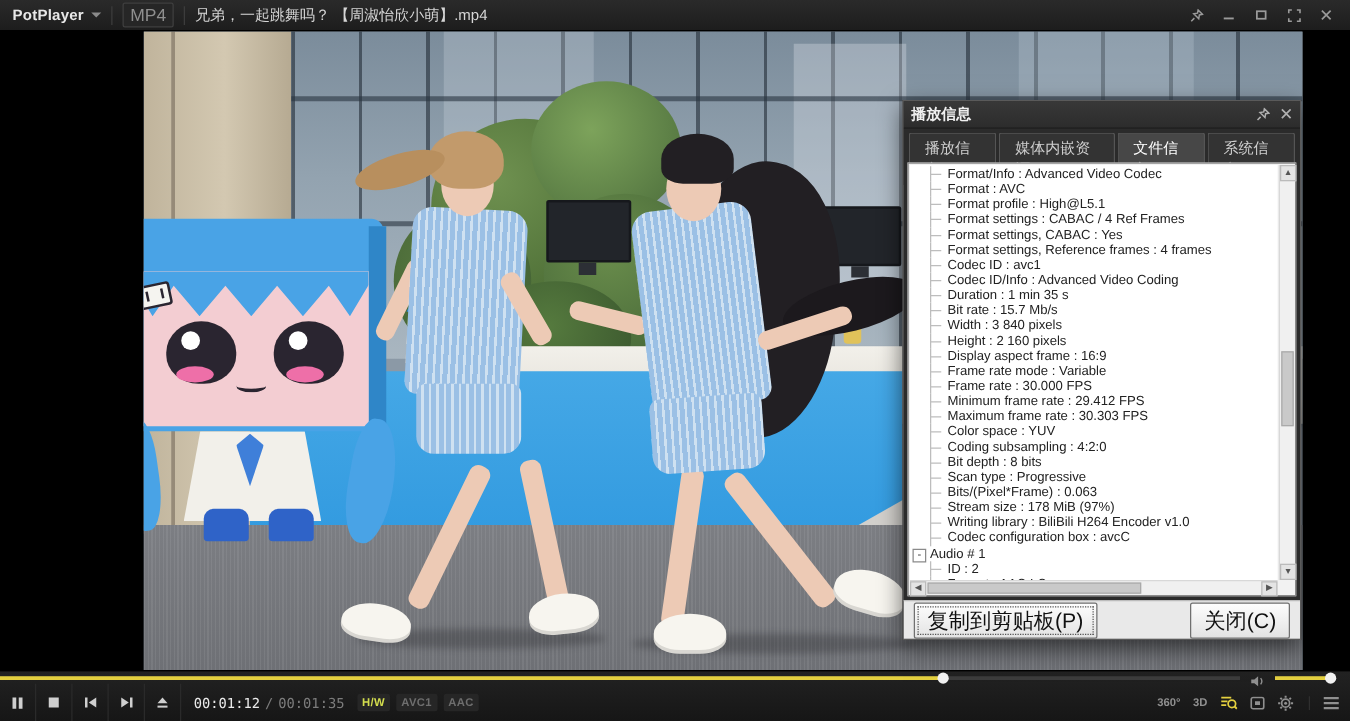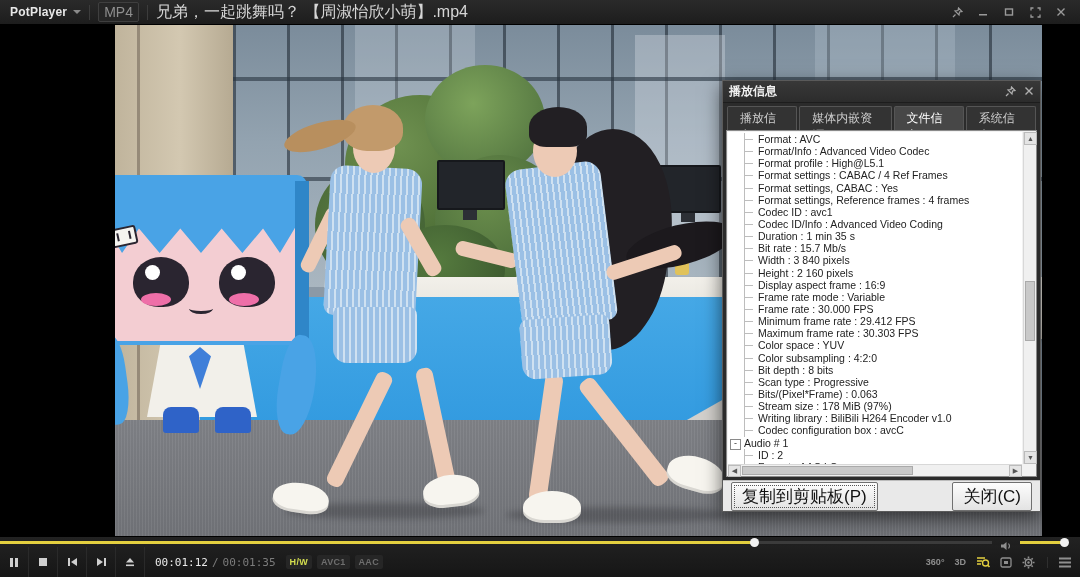--- a/index.html
+++ b/index.html
@@ -6,21 +6,21 @@
   html,body { background:#000; }
   body { font-family:"Liberation Sans", sans-serif; }
   #app { position:relative; width:1080px; height:577px; background:#060606; overflow:hidden; }
 
   
   .titlebar { position:absolute; left:0; top:0; right:0; height:25px; background:linear-gradient(#2a2a2a,#1d1d1d); display:flex; align-items:center; border-bottom:1px solid #000; z-index:30; }
   .tb-logo { color:#e8e8e8; font-size:12px; font-weight:bold; padding:0 6px 0 10px; letter-spacing:.2px; }
   .tb-chev { width:0; height:0; border-left:4px solid transparent; border-right:4px solid transparent; border-top:4px solid #8a8a8a; margin-right:8px; }
   .tb-sep { width:1px; height:15px; background:#3c3c3c; }
   .tb-badge { color:#8f8f8f; font-size:14px; border:1px solid #3f3f3f; background:#262626; border-radius:2px; padding:1px 5px; margin:0 8px; }
-  .tb-title { color:#d6d6d6; font-size:16px; white-space:nowrap; overflow:hidden; }
+  .tb-title { color:#d6d6d6; font-size:12px; white-space:nowrap; overflow:hidden; }
   .tb-win { margin-left:auto; display:flex; align-items:center; gap:4px; padding-right:8px; }
   .tb-btn { width:22px; height:18px; display:flex; align-items:center; justify-content:center; color:#9a9a9a; cursor:pointer; }
   .tb-btn svg { display:block; }
 
   
   .stage { position:absolute; left:0; top:25px; right:0; bottom:41px; background:#000; overflow:hidden; }
   .video { position:absolute; left:115px; top:0; width:927px; height:511px; overflow:hidden; background:#8b99a6; }
   .abs { position:absolute; }
 
   .wall-left { left:0; top:0; width:118px; height:402px; background:linear-gradient(90deg,#c0b49c,#d3c8b1 55%,#b6aa92); }
@@ -280,39 +280,39 @@
 
     <div class="tabs">
         <div class="tab">播放信息</div>
         <div class="tab">媒体内嵌资源</div>
         <div class="tab active">文件信息</div>
         <div class="tab">系统信息</div>
       </div>
 
     <div class="dlg-body">
       <div class="mi-view">
+          <div class="mi-line item">Format/Info : Advanced Video Codec</div>
           <div class="mi-line item">Format : AVC</div>
-          <div class="mi-line item">Format/Info : Advanced Video Codec</div>
           <div class="mi-line item">Format profile : High@L5.1</div>
           <div class="mi-line item">Format settings : CABAC / 4 Ref Frames</div>
           <div class="mi-line item">Format settings, CABAC : Yes</div>
           <div class="mi-line item">Format settings, Reference frames : 4 frames</div>
           <div class="mi-line item">Codec ID : avc1</div>
           <div class="mi-line item">Codec ID/Info : Advanced Video Coding</div>
           <div class="mi-line item">Duration : 1 min 35 s</div>
           <div class="mi-line item">Bit rate : 15.7 Mb/s</div>
           <div class="mi-line item">Width : 3 840 pixels</div>
           <div class="mi-line item">Height : 2 160 pixels</div>
           <div class="mi-line item">Display aspect frame : 16:9</div>
           <div class="mi-line item">Frame rate mode : Variable</div>
           <div class="mi-line item">Frame rate : 30.000 FPS</div>
           <div class="mi-line item">Minimum frame rate : 29.412 FPS</div>
           <div class="mi-line item">Maximum frame rate : 30.303 FPS</div>
           <div class="mi-line item">Color space : YUV</div>
-          <div class="mi-line item">Color subsampling : 4:2:0</div>
+          <div class="mi-line item">Coding subsampling : 4:2:0</div>
           <div class="mi-line item">Bit depth : 8 bits</div>
           <div class="mi-line item">Scan type : Progressive</div>
           <div class="mi-line item">Bits/(Pixel*Frame) : 0.063</div>
           <div class="mi-line item">Stream size : 178 MiB (97%)</div>
           <div class="mi-line item">Writing library : BiliBili H264 Encoder v1.0</div>
           <div class="mi-line item">Codec configuration box : avcC</div>
           <div class="mi-line node">Audio # 1</div>
           <div class="mi-line item">ID : 2</div>
           <div class="mi-line item">Format : AAC LC</div>
         </div>

